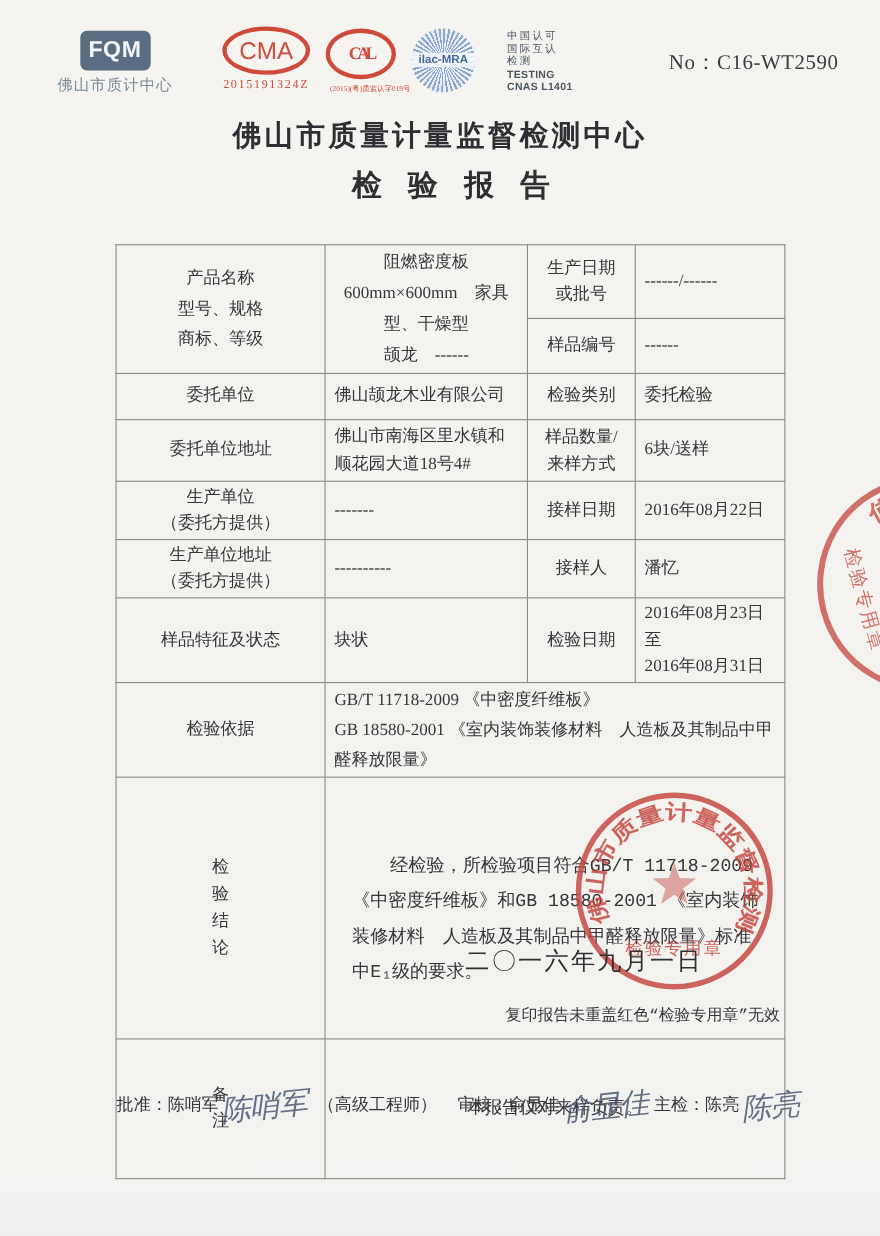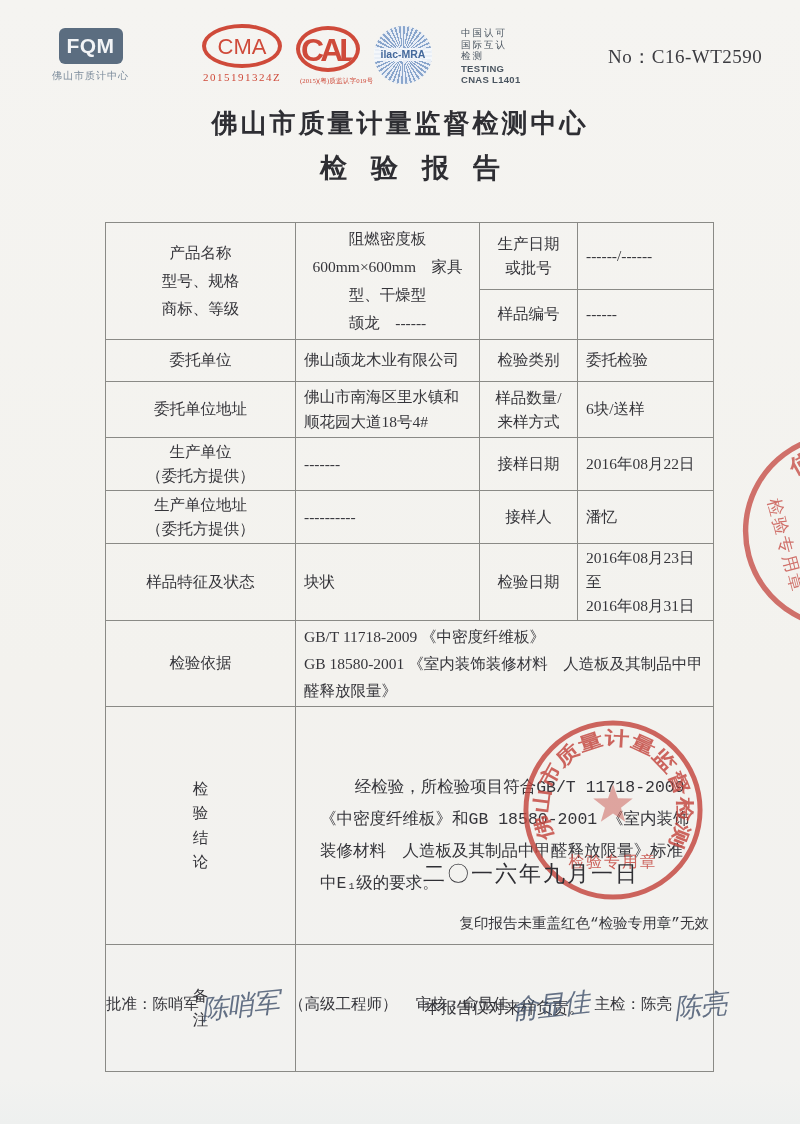--- a/index.html
+++ b/index.html
@@ -8,29 +8,29 @@
     background:linear-gradient(180deg,#f5f4f1 0%,#f3f2ee 60%,#f2f2f0 96%,#eef0ef 100%);
     overflow:hidden;color:#35353a;
     font-family:"Liberation Serif","DejaVu Serif",serif;
   }
   
   .hdr{position:absolute;left:0;top:0;width:100%;height:110px;}
   .fqm{position:absolute;left:52px;top:28px;text-align:center;}
   .fqm-box{width:64px;height:36px;margin:0 auto;background:#5b6d80;color:#f2f4f6;
     border-radius:6px;font-family:"Liberation Sans",sans-serif;font-weight:bold;
     font-size:21px;line-height:36px;letter-spacing:.5px;}
-  .fqm-cap{margin-top:5px;font-size:10px;color:#7a8a9a;letter-spacing:1px;white-space:nowrap;}
+  .fqm-cap{margin-top:5px;font-size:14px;color:#7a8a9a;letter-spacing:1px;white-space:nowrap;}
   .cma{position:absolute;left:202px;top:24px;text-align:center;}
   .cma-oval{width:80px;height:44px;border:4px solid #cf4a3a;border-radius:50%;
     color:#cf4a3a;font-family:"Liberation Sans",sans-serif;font-weight:normal;font-size:22px;
     line-height:38px;letter-spacing:0;box-sizing:border-box;}
   .cma-cap{margin-top:3px;font-size:11px;color:#cf4a3a;letter-spacing:1.5px;white-space:nowrap;}
   .cal{position:absolute;left:296px;top:26px;text-align:center;}
   .cal-oval{width:64px;height:46px;border:4px solid #cf4a3a;border-radius:50%;
-    color:#cf4a3a;font-family:Liberation Sans, sans-serif;font-weight:bold;font-size:32px;
+    color:#cf4a3a;font-family:Liberation Serif, serif;font-weight:bold;font-size:16px;
     line-height:40px;letter-spacing:-4px;box-sizing:border-box;overflow:hidden;}
   .cal-cap{margin-top:4px;font-size:7.5px;color:#cf4a3a;white-space:nowrap;transform:scale(.9);}
   .ilac{position:absolute;left:374px;top:26px;}
   .ilac-circle{width:58px;height:58px;border-radius:50%;position:relative;
     background:repeating-conic-gradient(#8aa6cc 0deg 4deg,#e9eef6 4deg 9deg);}
   .ilac-band{position:absolute;left:0;right:0;top:22px;text-align:center;
     background:rgba(245,248,252,.88);color:#44699c;font-family:"Liberation Sans",sans-serif;
     font-weight:bold;font-size:10.5px;line-height:13px;}
   .cnas{position:absolute;left:452px;top:28px;display:flex;align-items:flex-start;}
   .cnas-oval{width:82px;height:46px;background:#46535f;border-radius:50%;color:#f4f5f6;

